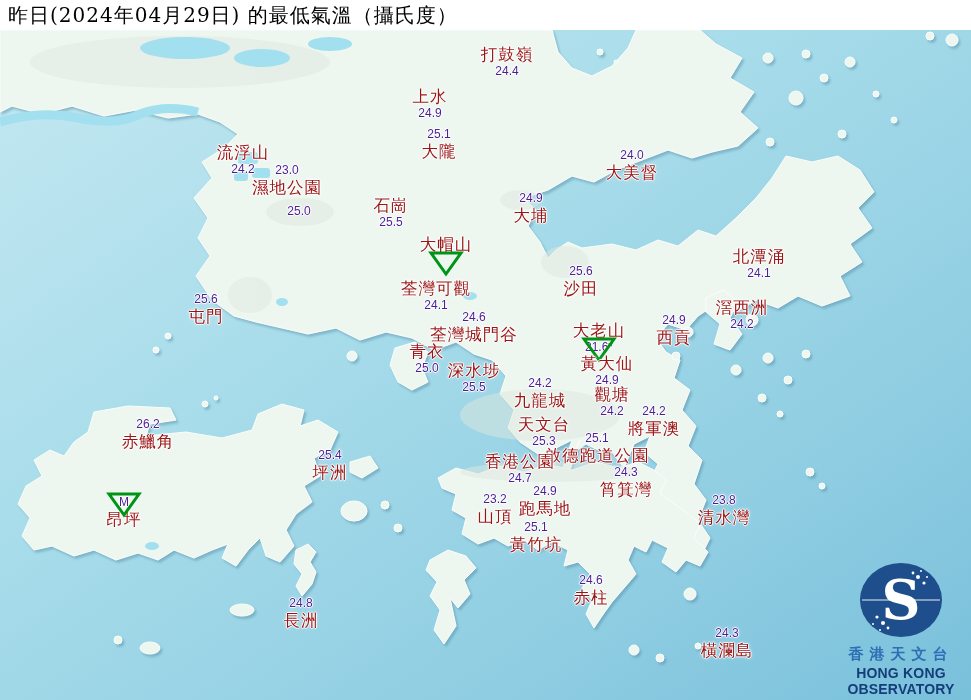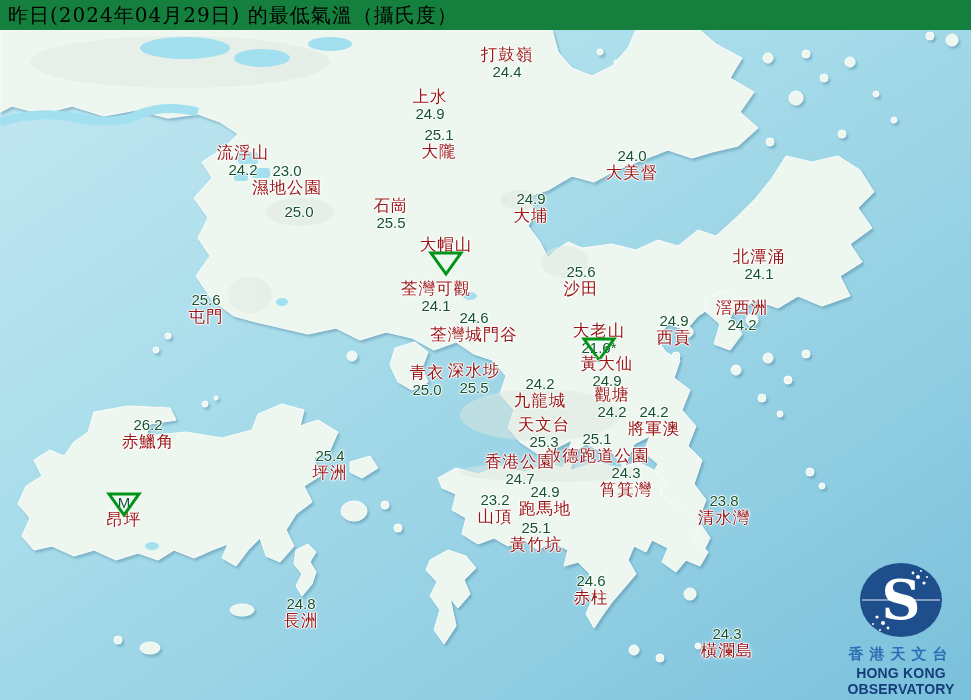--- a/index.html
+++ b/index.html
@@ -1,27 +1,27 @@
 <!DOCTYPE html>
 <html><head>
 <meta charset="utf-8">
 <style>
   html,body{margin:0;padding:0;width:971px;height:700px;overflow:hidden;}
   body{position:relative;background:#a7dcea;font-family:"Liberation Sans",sans-serif;}
-  #titlebar{position:absolute;top:0;left:0;width:971px;height:30px;background:#15803d;z-index:6;
+  #titlebar{position:absolute;top:0;left:0;width:971px;height:30px;background:#ffffff;z-index:6;
             display:flex;align-items:center;padding-left:8px;box-sizing:border-box;}
   #titlebar .t{font-family:"DejaVu Serif",serif;font-size:20px;color:#000;letter-spacing:1px;white-space:nowrap;}
   #map{position:absolute;top:0;left:0;z-index:1;}
   #stations{position:absolute;top:0;left:0;width:918px;height:700px;z-index:3;}
   .station{position:absolute;width:160px;margin-left:-80px;text-align:center;line-height:17px;}
   .station span{display:block;
     text-shadow:1px 0 0 rgba(255,255,255,.85),-1px 0 0 rgba(255,255,255,.85),
                 0 1px 0 rgba(255,255,255,.85),0 -1px 0 rgba(255,255,255,.85),
                 0 0 4px rgba(255,255,255,.9);}
-  .sv{font-size:15px;color:#14532d;}
+  .sv{font-size:12px;color:#4c1d95;}
   .sn{font-family:"DejaVu Serif",serif;font-size:16.5px;color:#9a1414;letter-spacing:1px;font-weight:500;}
   .marker{position:absolute;left:50%;margin-left:-19px;pointer-events:none;}
   #logo{position:absolute;right:4px;bottom:3px;width:132px;text-align:center;z-index:5;}
   #logo .cn{color:#2e6fb5;font-size:15px;font-weight:bold;letter-spacing:6px;margin-top:1px;
             font-family:"DejaVu Serif",serif;}
   #logo .en{color:#143d7a;font-size:14px;font-weight:bold;letter-spacing:.2px;
             font-family:"Liberation Sans",sans-serif;margin-top:1px;}
 </style>
 </head>
 <body>
@@ -217,21 +217,21 @@
       <span class="sv">24.9</span>
       <span class="sn">西貢</span>
     </div>
     <div class="station" style="left: 599px; top: 322px;">
       <span class="sn">大老山</span>
       <span class="sv">21.6*</span>
       <svg width="38" height="28" class="marker" style="top: 13px;">
         <polygon points="4,4 34,4 19,25" fill="none" stroke="#009417" stroke-width="3"></polygon>
       </svg>
     </div>
-    <div class="station" style="left: 427px; top: 343px; margin-top: 21px;">
+    <div class="station" style="left: 427px; top: 343px;">
       <span class="sn">青衣</span>
       <span class="sv">25.0</span>
     </div>
     <div class="station" style="left: 607px; top: 355px;">
       <span class="sn">黃大仙</span>
       <span class="sv">24.9</span>
     </div>
     <div class="station" style="left: 474px; top: 362px;">
       <span class="sn">深水埗</span>
       <span class="sv">25.5</span>

